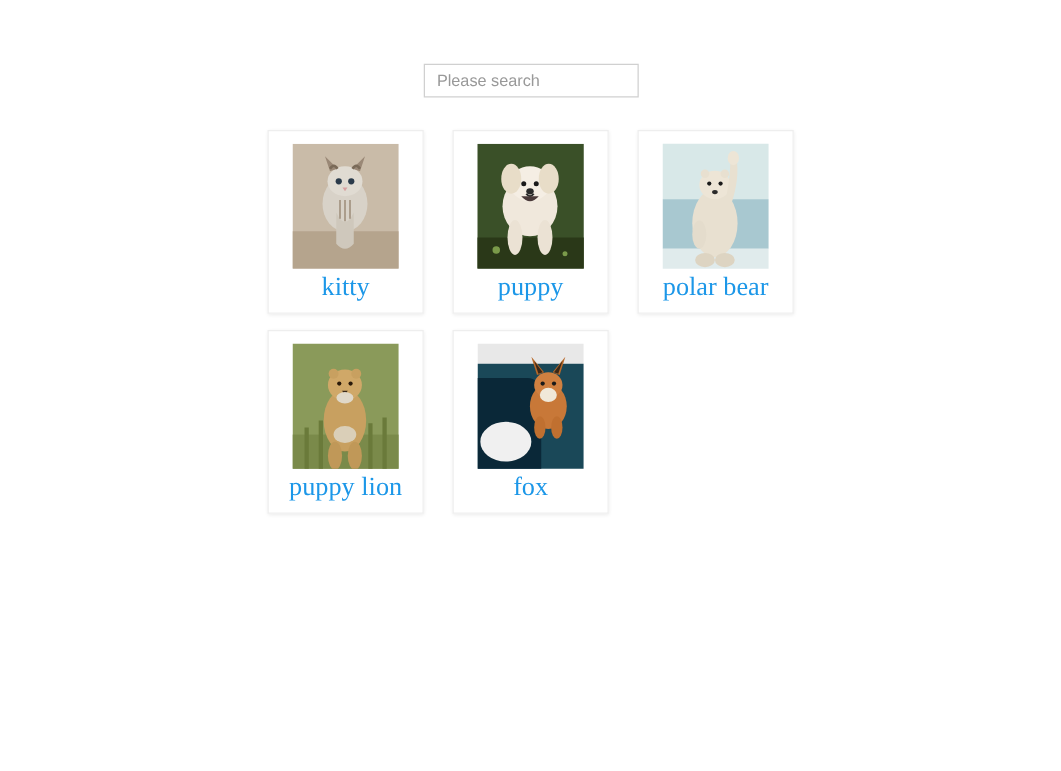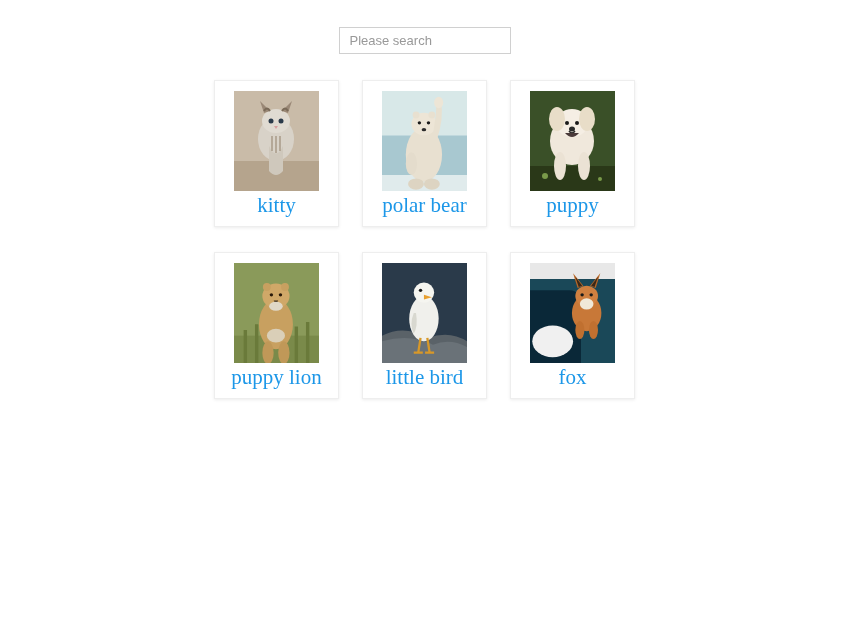--- a/index.html
+++ b/index.html
@@ -13,41 +13,42 @@
       width: 849px;
       height: 617px;
       overflow: hidden;
     }
     .container {
       width: 100%;
       padding-top: 27px;
       display: flex;
       flex-direction: column;
       align-items: center;
+      margin-top: 24px;
     }
     .search-wrapper {
       margin-bottom: 26px;
     }
     .search-input {
       width: 172px;
       height: 27px;
       border: 1px solid #d0d0d0;
       padding: 4px 10px;
       font-size: 13px;
       font-family: Arial, sans-serif;
       color: #333;
       outline: none;
     }
     .search-input::placeholder {
       color: #999;
     }
     .grid {
       display: grid;
       grid-template-columns: repeat(3, 125px);
-      gap: 25px 23px;
+      gap: 13px 23px;
       justify-content: center;
     }
     .card {
       width: 125px;
       background: #ffffff;
       border: 1px solid #eeeeee;
       box-shadow: 0 1px 3px rgba(0,0,0,0.08);
       display: flex;
       flex-direction: column;
       align-items: center;
@@ -95,20 +96,43 @@
           <circle cx="37" cy="30" r="2.5" fill="#2a3a4a"></circle>
           <circle cx="47" cy="30" r="2.5" fill="#2a3a4a"></circle>
           <path d="M40 35 L44 35 L42 38 Z" fill="#d8a0a0"></path>
           <path d="M35 55 Q42 70 49 55 L49 80 Q42 88 35 80 Z" fill="#cfc8bc"></path>
           <path d="M30 20 Q33 15 36 20" stroke="#7a6a58" stroke-width="2" fill="none"></path>
           <path d="M48 20 Q51 15 54 20" stroke="#7a6a58" stroke-width="2" fill="none"></path>
           <path d="M38 45 L38 60 M42 45 L42 62 M46 45 L46 60" stroke="#a89a88" stroke-width="1.5"></path>
         </svg>
       </div>
       <div class="card-title">kitty</div>
+    </div>
+
+    <div class="card">
+      <div class="card-image">
+        <svg class="img-svg" viewBox="0 0 95 100" preserveAspectRatio="xMidYMid slice">
+          <rect width="95" height="100" fill="#3a5028"></rect>
+          <rect x="0" y="75" width="95" height="25" fill="#2a3818"></rect>
+          <ellipse cx="47" cy="50" rx="22" ry="24" fill="#f0e8dc"></ellipse>
+          <ellipse cx="47" cy="32" rx="16" ry="14" fill="#f5eee4"></ellipse>
+          <ellipse cx="32" cy="28" rx="8" ry="12" fill="#e8ddc8"></ellipse>
+          <ellipse cx="62" cy="28" rx="8" ry="12" fill="#e8ddc8"></ellipse>
+          <circle cx="42" cy="32" r="2" fill="#1a1a1a"></circle>
+          <circle cx="52" cy="32" r="2" fill="#1a1a1a"></circle>
+          <ellipse cx="47" cy="38" rx="3" ry="2.5" fill="#2a2a2a"></ellipse>
+          <path d="M44 40 Q47 44 50 40" stroke="#2a2a2a" stroke-width="1.5" fill="none"></path>
+          <path d="M40 42 Q47 50 54 42" fill="#4a3a3a"></path>
+          <ellipse cx="35" cy="75" rx="6" ry="14" fill="#ebe2d4"></ellipse>
+          <ellipse cx="59" cy="75" rx="6" ry="14" fill="#ebe2d4"></ellipse>
+          <circle cx="20" cy="85" r="3" fill="#7a9a4a"></circle>
+          <circle cx="75" cy="88" r="2" fill="#7a9a4a"></circle>
+        </svg>
+      </div>
+      <div class="card-title">puppy</div>
     </div>
 
     <div class="card">
       <div class="card-image">
         <svg class="img-svg" viewBox="0 0 75 100" preserveAspectRatio="xMidYMid slice">
           <rect width="75" height="45" fill="#d8e8e8"></rect>
           <rect x="0" y="45" width="75" height="35" fill="#a8c8d0"></rect>
           <rect x="0" y="80" width="75" height="20" fill="#e0ebec"></rect>
           <ellipse cx="37" cy="62" rx="16" ry="24" fill="#e8e0d0"></ellipse>
           <ellipse cx="37" cy="35" rx="11" ry="10" fill="#ede5d6"></ellipse>
@@ -122,81 +146,40 @@
           <ellipse cx="26" cy="70" rx="5" ry="10" fill="#e4dccc"></ellipse>
           <ellipse cx="30" cy="88" rx="7" ry="5" fill="#ddd4c2"></ellipse>
           <ellipse cx="44" cy="88" rx="7" ry="5" fill="#ddd4c2"></ellipse>
         </svg>
       </div>
       <div class="card-title">polar bear</div>
     </div>
 
     <div class="card">
       <div class="card-image">
-        <svg class="img-svg" viewBox="0 0 95 100" preserveAspectRatio="xMidYMid slice">
-          <rect width="95" height="100" fill="#3a5028"></rect>
-          <rect x="0" y="75" width="95" height="25" fill="#2a3818"></rect>
-          <ellipse cx="47" cy="50" rx="22" ry="24" fill="#f0e8dc"></ellipse>
-          <ellipse cx="47" cy="32" rx="16" ry="14" fill="#f5eee4"></ellipse>
-          <ellipse cx="32" cy="28" rx="8" ry="12" fill="#e8ddc8"></ellipse>
-          <ellipse cx="62" cy="28" rx="8" ry="12" fill="#e8ddc8"></ellipse>
-          <circle cx="42" cy="32" r="2" fill="#1a1a1a"></circle>
-          <circle cx="52" cy="32" r="2" fill="#1a1a1a"></circle>
-          <ellipse cx="47" cy="38" rx="3" ry="2.5" fill="#2a2a2a"></ellipse>
-          <path d="M44 40 Q47 44 50 40" stroke="#2a2a2a" stroke-width="1.5" fill="none"></path>
-          <path d="M40 42 Q47 50 54 42" fill="#4a3a3a"></path>
-          <ellipse cx="35" cy="75" rx="6" ry="14" fill="#ebe2d4"></ellipse>
-          <ellipse cx="59" cy="75" rx="6" ry="14" fill="#ebe2d4"></ellipse>
-          <circle cx="20" cy="85" r="3" fill="#7a9a4a"></circle>
-          <circle cx="75" cy="88" r="2" fill="#7a9a4a"></circle>
-        </svg>
-      </div>
-      <div class="card-title">puppy</div>
-    </div>
-
-    <div class="card">
-      <div class="card-image">
         <svg class="img-svg" viewBox="0 0 75 100" preserveAspectRatio="xMidYMid slice">
           <rect width="75" height="100" fill="#8a9a5a"></rect>
           <rect x="0" y="70" width="75" height="30" fill="#7a8a4a"></rect>
           <path d="M10 65 L10 100 M20 60 L20 100 M55 62 L55 100 M65 58 L65 100" stroke="#6a7a3a" stroke-width="3"></path>
           <ellipse cx="37" cy="60" rx="15" ry="22" fill="#c8a060"></ellipse>
           <ellipse cx="37" cy="35" rx="12" ry="11" fill="#d0a868"></ellipse>
           <circle cx="29" cy="27" r="3.5" fill="#c8a060"></circle>
           <circle cx="45" cy="27" r="3.5" fill="#c8a060"></circle>
           <circle cx="33" cy="34" r="1.5" fill="#2a1a0a"></circle>
           <circle cx="41" cy="34" r="1.5" fill="#2a1a0a"></circle>
           <path d="M35 39 L39 39 L37 42 Z" fill="#3a2a1a"></path>
           <ellipse cx="37" cy="44" rx="6" ry="4" fill="#e0d8c8"></ellipse>
           <ellipse cx="30" cy="85" rx="5" ry="10" fill="#c09858"></ellipse>
           <ellipse cx="44" cy="85" rx="5" ry="10" fill="#c09858"></ellipse>
           <ellipse cx="37" cy="70" rx="8" ry="6" fill="#dacfb8"></ellipse>
         </svg>
       </div>
       <div class="card-title">puppy lion</div>
     </div>
 
-    <div class="card">
-      <div class="card-image">
-        <svg class="img-svg" viewBox="0 0 75 100" preserveAspectRatio="xMidYMid slice">
-          <rect width="75" height="100" fill="#2a3a4a"></rect>
-          <path d="M0 70 Q20 60 40 72 Q60 65 75 75 L75 100 L0 100 Z" fill="#5a6268"></path>
-          <path d="M0 75 Q25 68 45 78 Q60 72 75 80 L75 100 L0 100 Z" fill="#6a7278"></path>
-          <ellipse cx="37" cy="55" rx="13" ry="20" fill="#f0f0ec"></ellipse>
-          <ellipse cx="37" cy="32" rx="9" ry="9" fill="#f5f5f0"></ellipse>
-          <circle cx="34" cy="30" r="1.5" fill="#1a1a1a"></circle>
-          <path d="M37 34 L44 36 L37 38 Z" fill="#e8a030"></path>
-          <path d="M28 50 Q24 60 28 68 Q32 62 30 50 Z" fill="#d8d8d0"></path>
-          <path d="M34 72 L32 85" stroke="#d89828" stroke-width="2"></path>
-          <path d="M40 72 L42 85" stroke="#d89828" stroke-width="2"></path>
-          <path d="M28 85 L32 85 L36 85 M38 85 L42 85 L46 85" stroke="#d89828" stroke-width="2" fill="none"></path>
-        </svg>
-      </div>
-      <div class="card-title">little bird</div>
-    </div>
 
     <div class="card">
       <div class="card-image">
         <svg class="img-svg" viewBox="0 0 75 100" preserveAspectRatio="xMidYMid slice">
           <rect width="75" height="20" fill="#e8e8e8"></rect>
           <rect x="0" y="20" width="75" height="80" fill="#1a4858"></rect>
           <path d="M0 30 L35 30 Q45 30 45 45 L45 100 L0 100 Z" fill="#0a2838"></path>
           <ellipse cx="20" cy="75" rx="18" ry="14" fill="#f0f0f0"></ellipse>
           <ellipse cx="50" cy="50" rx="13" ry="16" fill="#c87838"></ellipse>
           <ellipse cx="50" cy="35" rx="10" ry="9" fill="#d08040"></ellipse>

